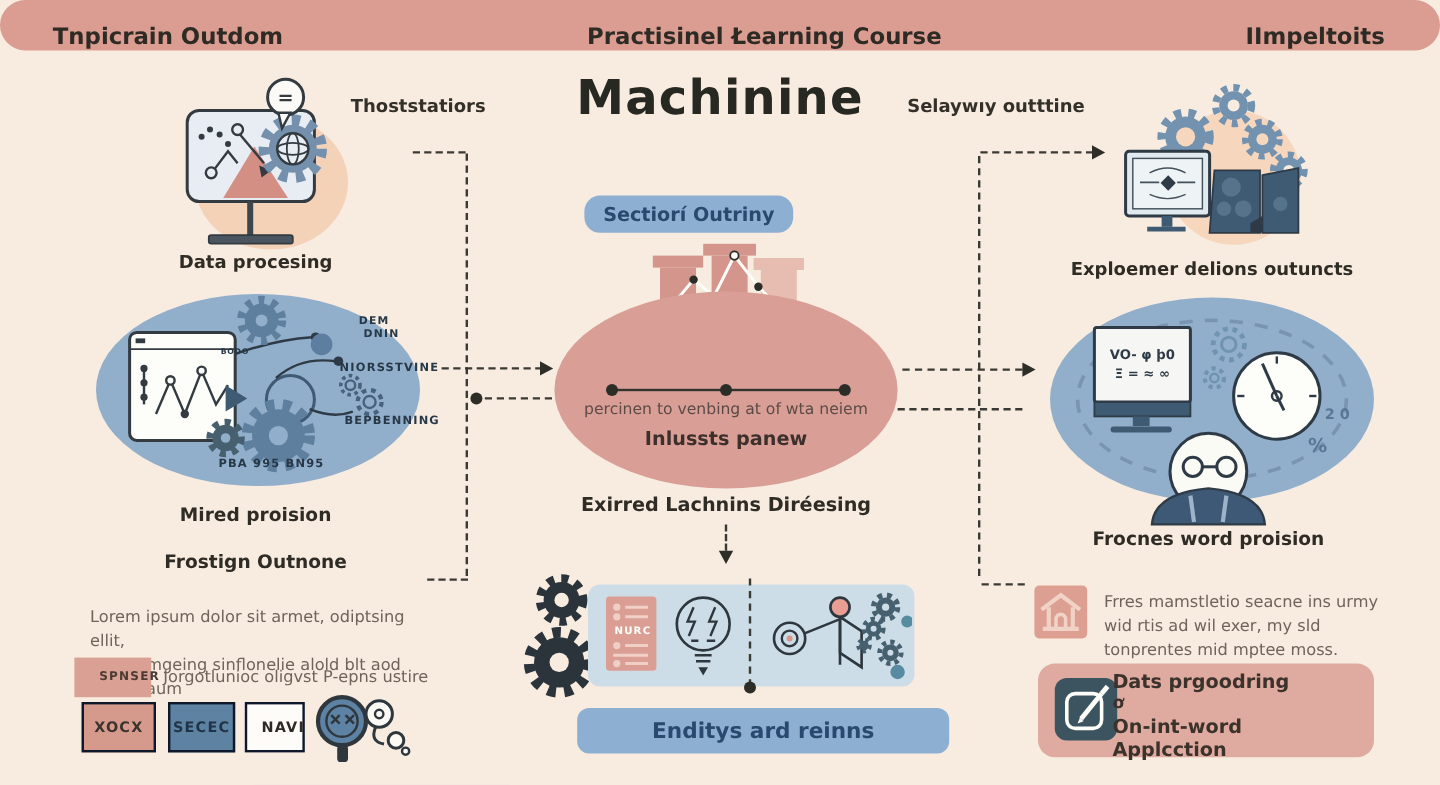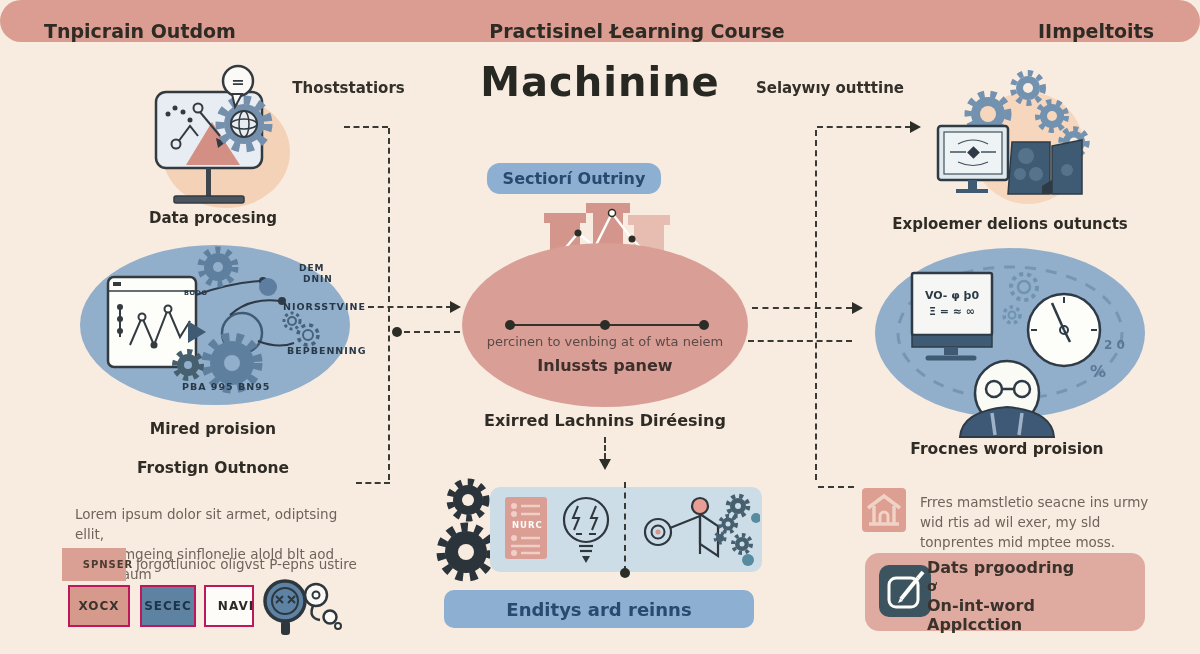--- a/index.html
+++ b/index.html
@@ -24,21 +24,21 @@
   .caption { font-weight:bold; color:#2f2c26; font-size:15px; }
 
   .ellipse { border-radius:50%; }
   .blue-el { background:#91aecb; }
   .pink-el { background:#d99f97; }
 
   .mini-label { color:#273847; font-weight:bold; font-size:9px; letter-spacing:1px; line-height:11px; }
 
   .gray-text { color:#6e6459; font-size:13.5px; line-height:20px; }
 
-  .kbox { border:2px solid #be185d; font-weight:bold; font-size:12px;
+  .kbox { border:2px solid #0f172a; font-weight:bold; font-size:12px;
           display:flex; align-items:center; justify-content:center; letter-spacing:1px; }
 
   
   .dash-h { border-top:2.5px dashed #3a3a34; height:0; }
   .dash-v { border-left:2.5px dashed #3a3a34; width:0; }
   .arrow-r { width:0; height:0; border-top:6px solid transparent; border-bottom:6px solid transparent;
              border-left:11px solid #2e2e29; }
   .arrow-d { width:0; height:0; border-left:6px solid transparent; border-right:6px solid transparent;
              border-top:11px solid #2e2e29; }
   .dot { background:#2d2d28; border-radius:50%; }
@@ -292,21 +292,21 @@
     </g>
     <g>
       <circle cx="104" cy="54" r="9" fill="none" stroke="#46606f" stroke-width="4" stroke-dasharray="3.5 3.5"></circle>
       <circle cx="104" cy="54" r="7" fill="#46606f"></circle>
         <circle cx="104" cy="54" r="2.5" fill="#ccdde8"></circle>
     </g>
     <circle cx="118" cy="28" r="5" fill="#578ba0"></circle>
     <circle cx="110" cy="70" r="6" fill="#578ba0"></circle>
   </svg>
 
-  <div class="abs pill" style="left:444px; top:590px; width:310px; height:38px; font-size:18px; border-radius:10px;">
+  <div class="abs pill" style="left:481px; top:590px; width:310px; height:38px; font-size:18px; border-radius:10px;">
     <span>Enditys ard reinns</span>
   </div>
 
   <svg class="abs" style="left:930px; top:66px;" width="160" height="140" viewBox="0 0 160 140">
     <circle cx="98" cy="82" r="56" fill="#f6d7bd"></circle>
     <g>
       <circle cx="98" cy="22" r="15" fill="none" stroke="#7292b0" stroke-width="6" stroke-dasharray="5 5"></circle>
       <circle cx="98" cy="22" r="12" fill="#7292b0"></circle>
         <circle cx="98" cy="22" r="5" fill="#f8ece1"></circle>
     </g>

